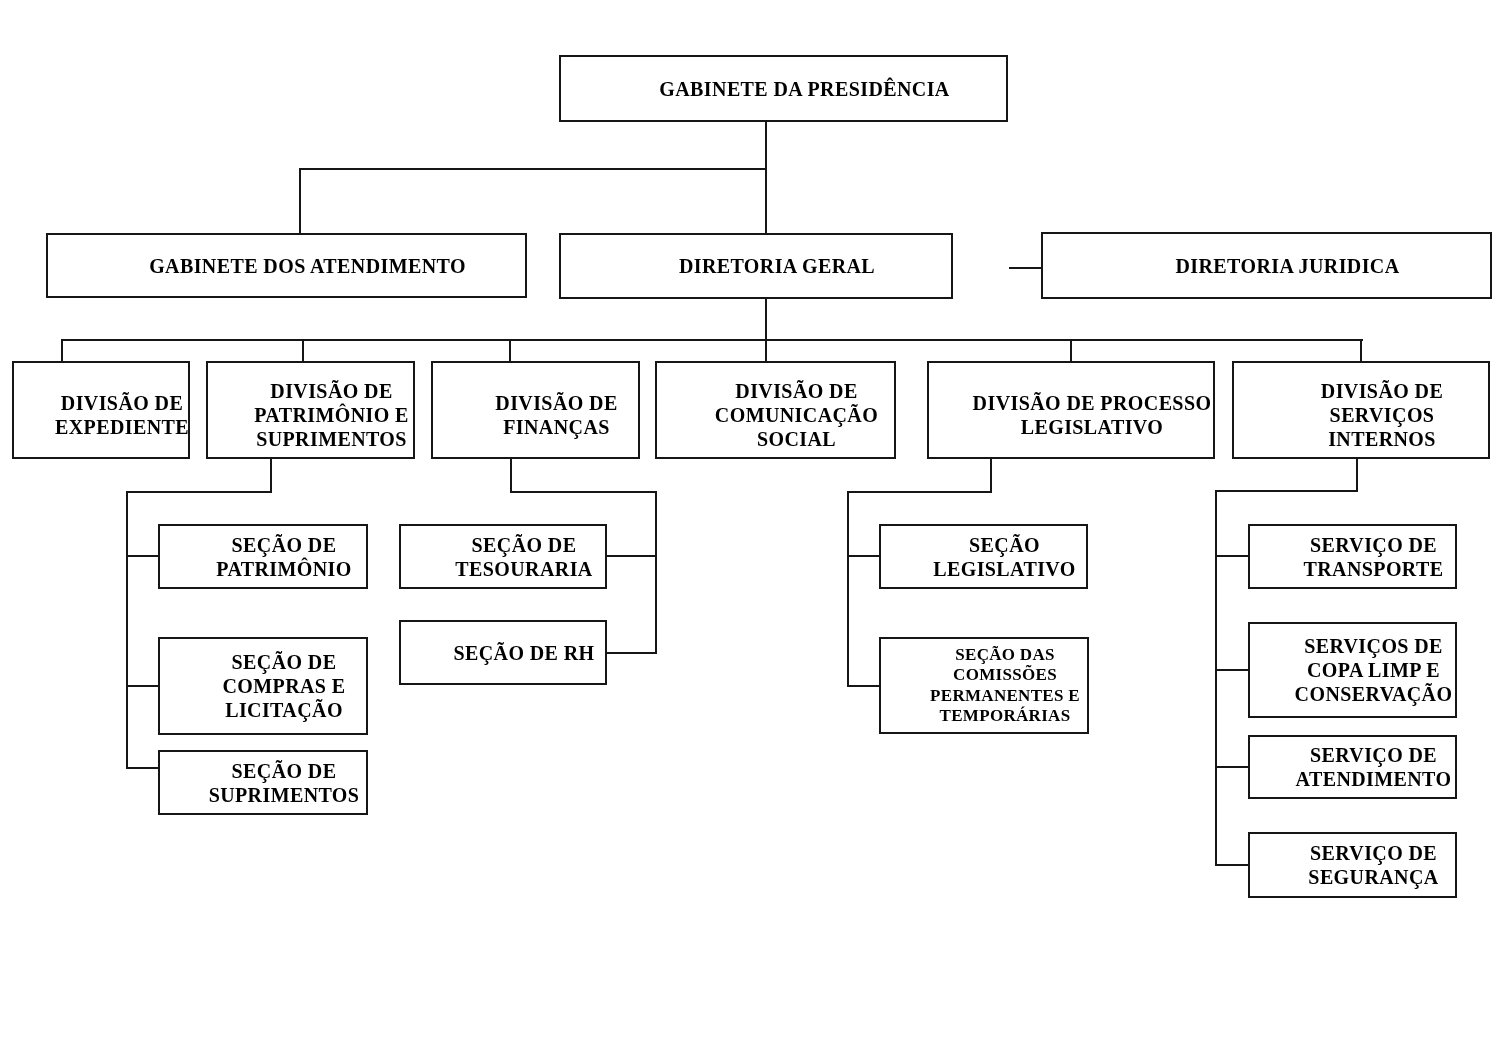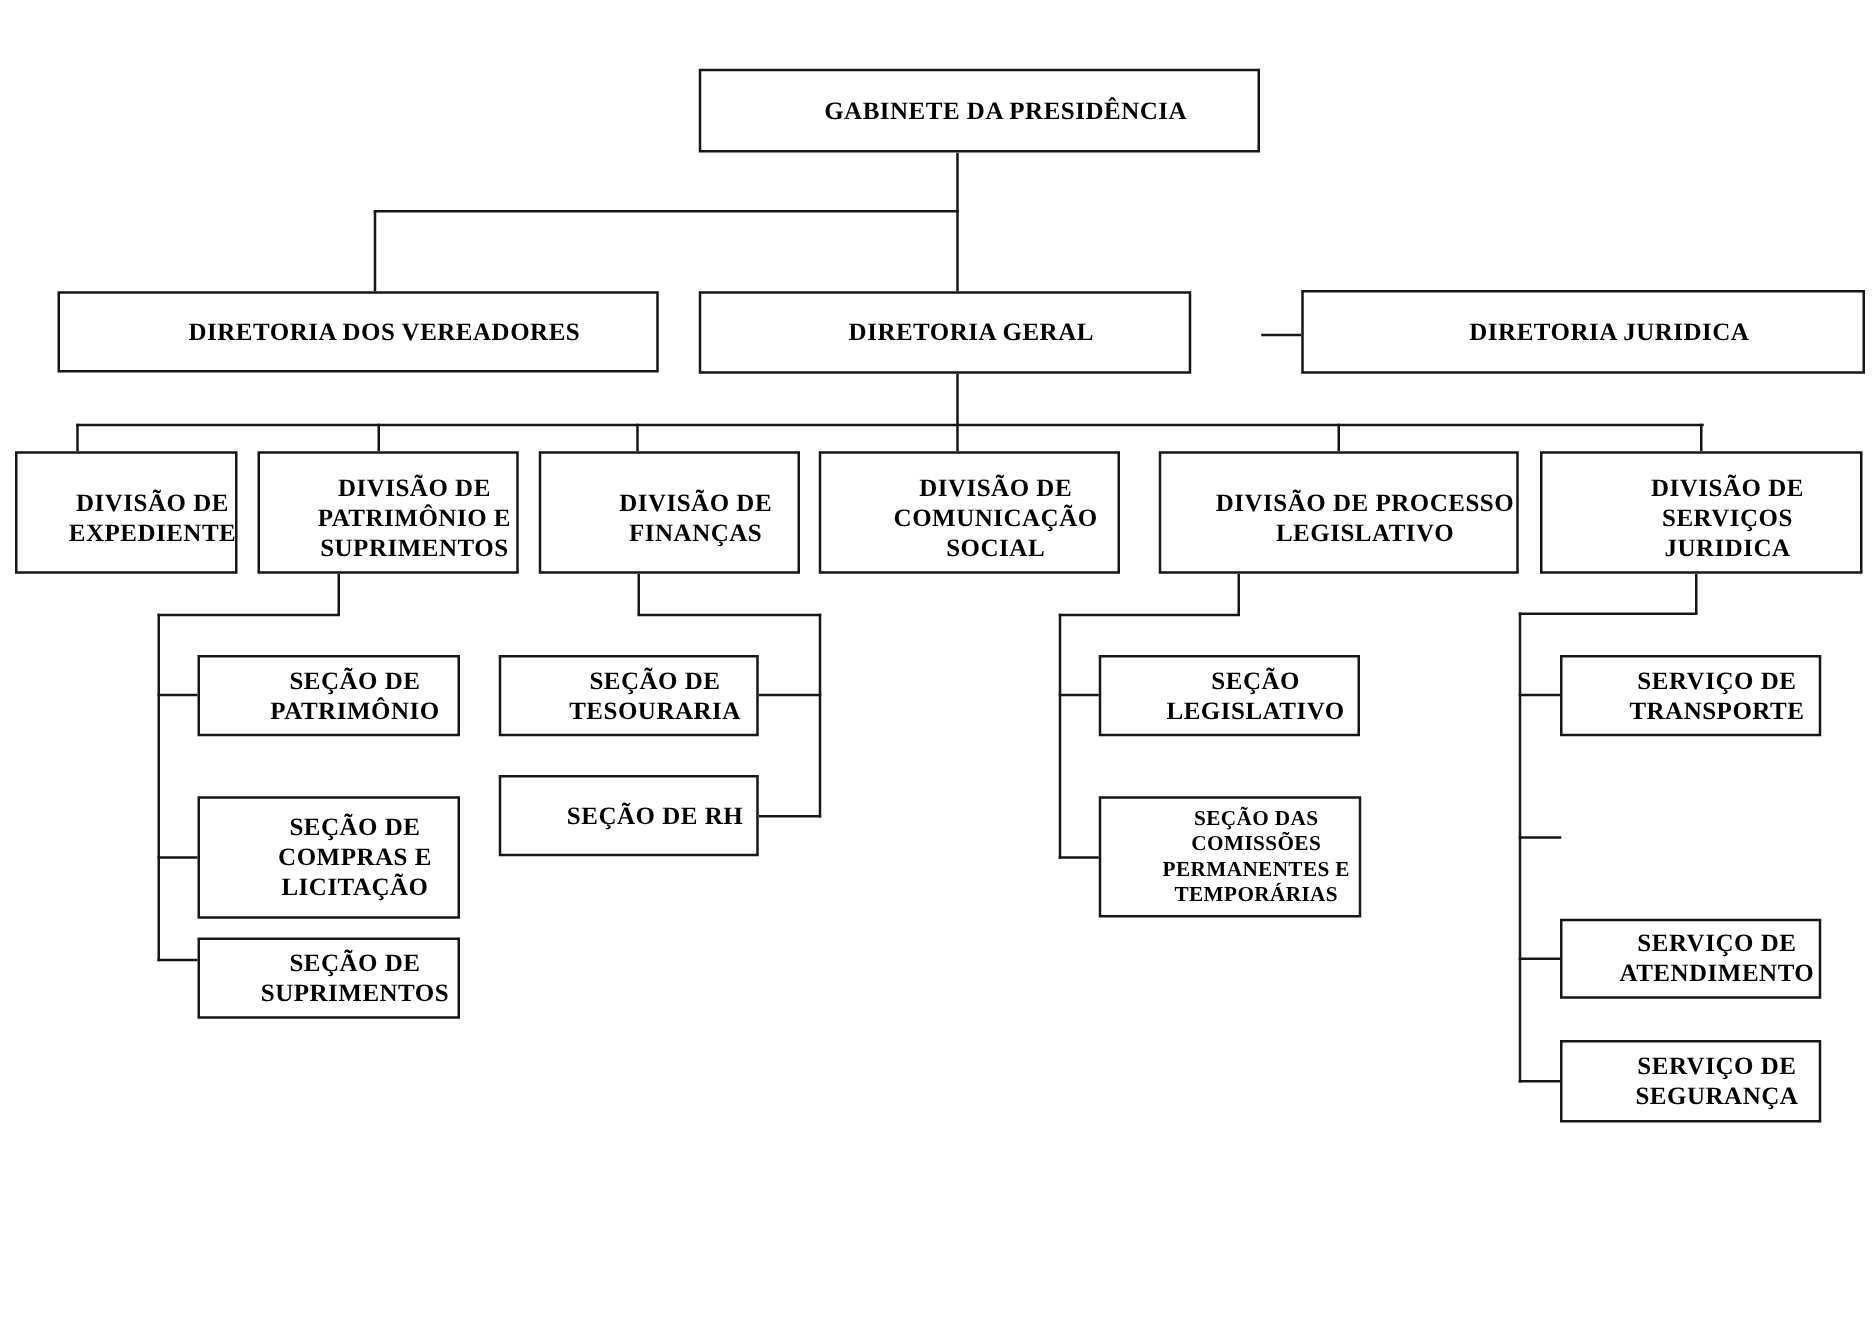--- a/index.html
+++ b/index.html
@@ -90,21 +90,21 @@
   <div class="ln" style="left:1215px;top:555px;width:34px;height:2px"></div>
   <div class="ln" style="left:1215px;top:669px;width:34px;height:2px"></div>
   <div class="ln" style="left:1215px;top:766px;width:34px;height:2px"></div>
   <div class="ln" style="left:1215px;top:864px;width:34px;height:2px"></div>
 
   <div class="node lvl1" style="left:559px;top:55px;width:449px;height:67px">
     <span class="lbl">GABINETE DA PRESIDÊNCIA</span>
   </div>
 
   <div class="node lvl2" style="left:46px;top:233px;width:481px;height:65px">
-    <span class="lbl">DIRETORIA DOS VEREADORES</span>
+    <span class="lbl">GABINETE DOS ATENDIMENTO</span>
   </div>
   <div class="node lvl2" style="left:559px;top:233px;width:394px;height:66px">
     <span class="lbl">DIRETORIA GERAL</span>
   </div>
   <div class="node lvl2" style="left:1041px;top:232px;width:451px;height:67px">
     <span class="lbl">DIRETORIA JURIDICA</span>
   </div>
 
   <div class="node lvl3" style="left:12px;top:361px;width:178px;height:98px">
     <span class="lbl">DIVISÃO DE
@@ -123,21 +123,21 @@
     <span class="lbl">DIVISÃO DE
 COMUNICAÇÃO
 SOCIAL</span>
   </div>
   <div class="node lvl3" style="left:927px;top:361px;width:288px;height:98px">
     <span class="lbl">DIVISÃO DE PROCESSO
 LEGISLATIVO</span>
   </div>
   <div class="node lvl3" style="left:1232px;top:361px;width:258px;height:98px">
     <span class="lbl">DIVISÃO DE SERVIÇOS
-JURIDICA</span>
+INTERNOS</span>
   </div>
 
   <div class="node lvl4" style="left:158px;top:524px;width:210px;height:65px">
     <span class="lbl">SEÇÃO DE
 PATRIMÔNIO</span>
   </div>
   <div class="node lvl4" style="left:158px;top:637px;width:210px;height:98px">
     <span class="lbl">SEÇÃO DE
 COMPRAS E
 LICITAÇÃO</span>
@@ -163,20 +163,25 @@
     <span class="lbl">SEÇÃO DAS
 COMISSÕES
 PERMANENTES E
 TEMPORÁRIAS</span>
   </div>
 
   <div class="node lvl4" style="left:1248px;top:524px;width:209px;height:65px">
     <span class="lbl">SERVIÇO DE
 TRANSPORTE</span>
   </div>
+  <div class="node lvl4" style="left:1248px;top:622px;width:209px;height:96px">
+    <span class="lbl">SERVIÇOS DE
+COPA LIMP E
+CONSERVAÇÃO</span>
+  </div>
   <div class="node lvl4" style="left:1248px;top:735px;width:209px;height:64px">
     <span class="lbl">SERVIÇO DE
 ATENDIMENTO</span>
   </div>
   <div class="node lvl4" style="left:1248px;top:832px;width:209px;height:66px">
     <span class="lbl">SERVIÇO DE
 SEGURANÇA</span>
   </div>
 
 </div>

